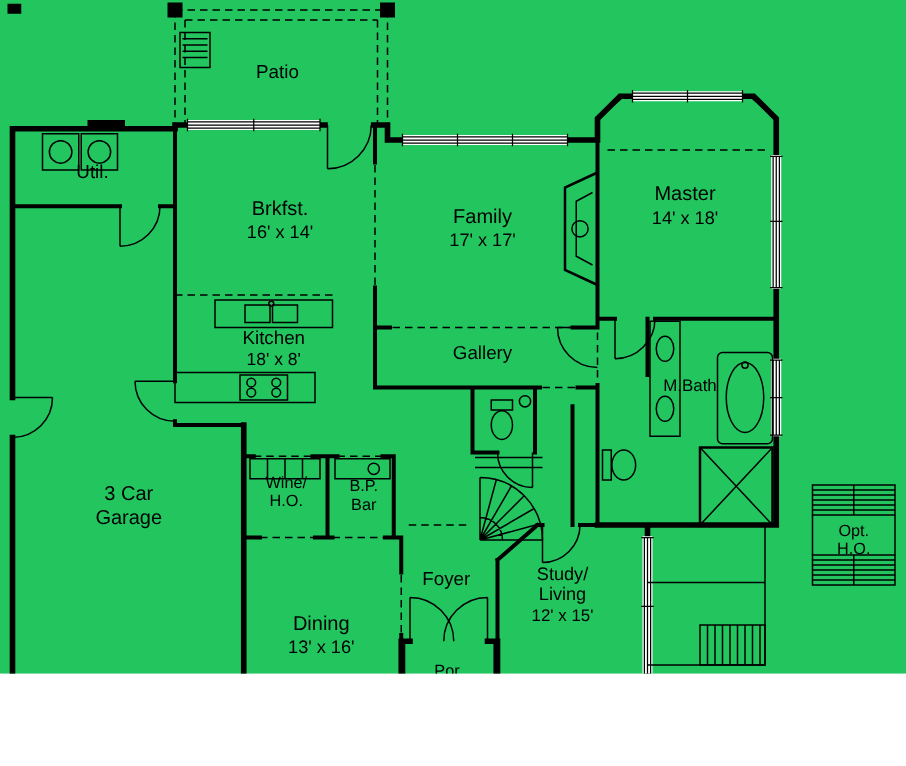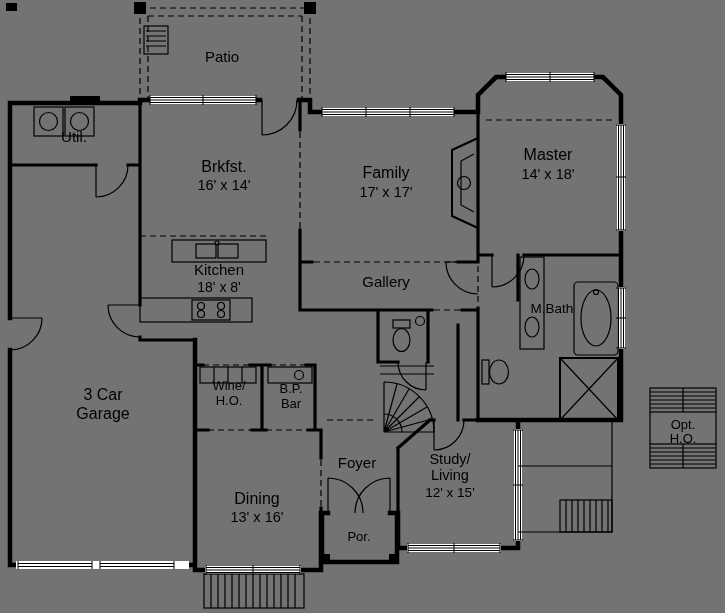--- a/index.html
+++ b/index.html
@@ -1,16 +1,16 @@
 <!DOCTYPE html>
 <html><head>
 <meta charset="utf-8">
 <style>
   html,body{margin:0;padding:0;background:#ffffff;}
-  .page{position:relative;width:725px;height:613px;background:#737373;overflow:hidden;}
+  .page{position:relative;width:725px;height:539px;background:#22c55e;overflow:hidden;}
   svg{display:block;}
   text{font-family:"Liberation Sans", sans-serif;fill:#000;}
   .wall-ext{stroke:#000;stroke-width:4.5;fill:none;stroke-linecap:square;}
   .wall-int{stroke:#000;stroke-width:3.2;fill:none;stroke-linecap:square;}
   .thin{stroke:#000;stroke-width:1.2;fill:none;}
   .thin2{stroke:#000;stroke-width:2;fill:none;}
   .dash{stroke:#000;stroke-width:1.2;fill:none;stroke-dasharray:6 4;}
   .winline{stroke:#000;stroke-width:1;fill:none;}
   .gap{fill:#ffffff;stroke:none;}
   .solid{fill:#000;stroke:none;}

